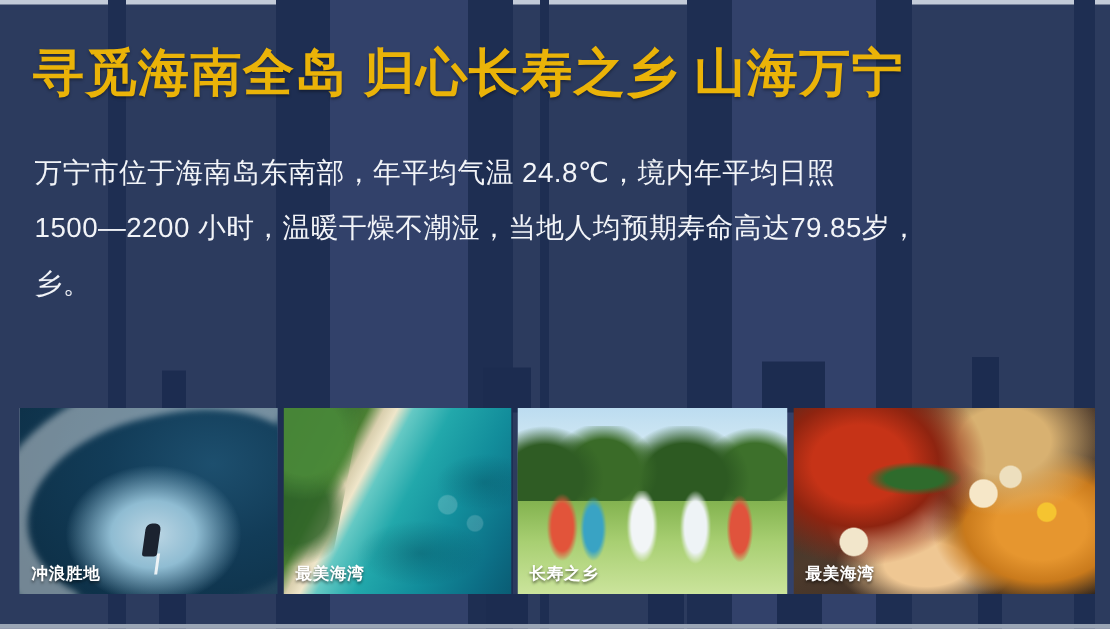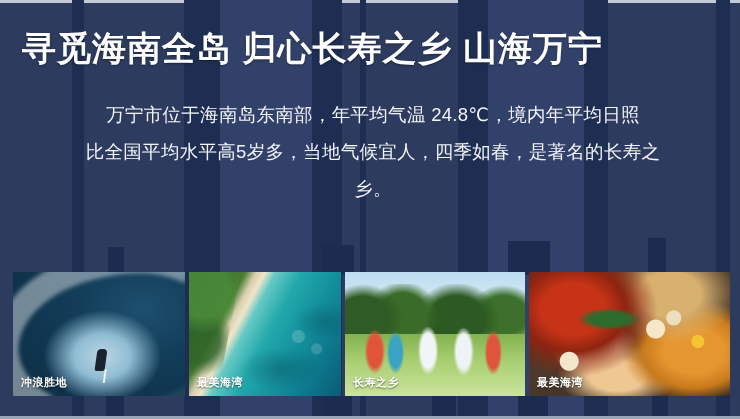--- a/index.html
+++ b/index.html
@@ -45,41 +45,40 @@
     background: #1c2c50;
   }
 
   
   .title {
     position: absolute;
     left: 22px;
     top: 26px;
     font-size: 34px;
     font-weight: bold;
-    color: #ffffff;
+    color: #eab308;
     letter-spacing: 1px;
     white-space: nowrap;
     text-shadow: 0 1px 2px rgba(0,0,0,.35);
   }
 
   
   .body-text {
     position: absolute;
     left: 23px;
     top: 96px;
     width: 700px;
     color: #f2f4f8;
     font-size: 18.5px;
     line-height: 37px;
     letter-spacing: .3px;
   }
   .body-text .ln {
     display: block;
     white-space: nowrap;
-    text-align: center;
   }
 
   
   .photo-strip {
     position: absolute;
     left: 13px;
     top: 272px;
     width: 723px;
     height: 124px;
     display: flex;
@@ -253,21 +252,21 @@
   <div class="bg-blk" style="left:106px;top:396px;width:18px;height:23px;"></div>
   <div class="bg-blk" style="left:324px;top:396px;width:28px;height:23px;"></div>
   <div class="bg-blk" style="left:432px;top:396px;width:24px;height:23px;"></div>
   <div class="bg-blk" style="left:518px;top:396px;width:30px;height:23px;"></div>
   <div class="bg-blk" style="left:652px;top:396px;width:16px;height:23px;"></div>
 
   <div class="title">寻觅海南全岛  归心长寿之乡  山海万宁</div>
 
   <div class="body-text">
     <span class="ln">万宁市位于海南岛东南部，年平均气温 24.8℃，境内年平均日照</span>
-    <span class="ln">比全国平均水平高5岁多，当地气候宜人，四季如春，是著名的长寿之</span>
+    <span class="ln">1500—2200 小时，温暖干燥不潮湿，当地人均预期寿命高达79.85岁，</span>
     <span class="ln">乡。</span>
   </div>
 
   <div class="photo-strip">
 
     <div class="photo p1">
       <div class="ph-surf"></div>
       <div class="caption">冲浪胜地</div>
     </div>
 

